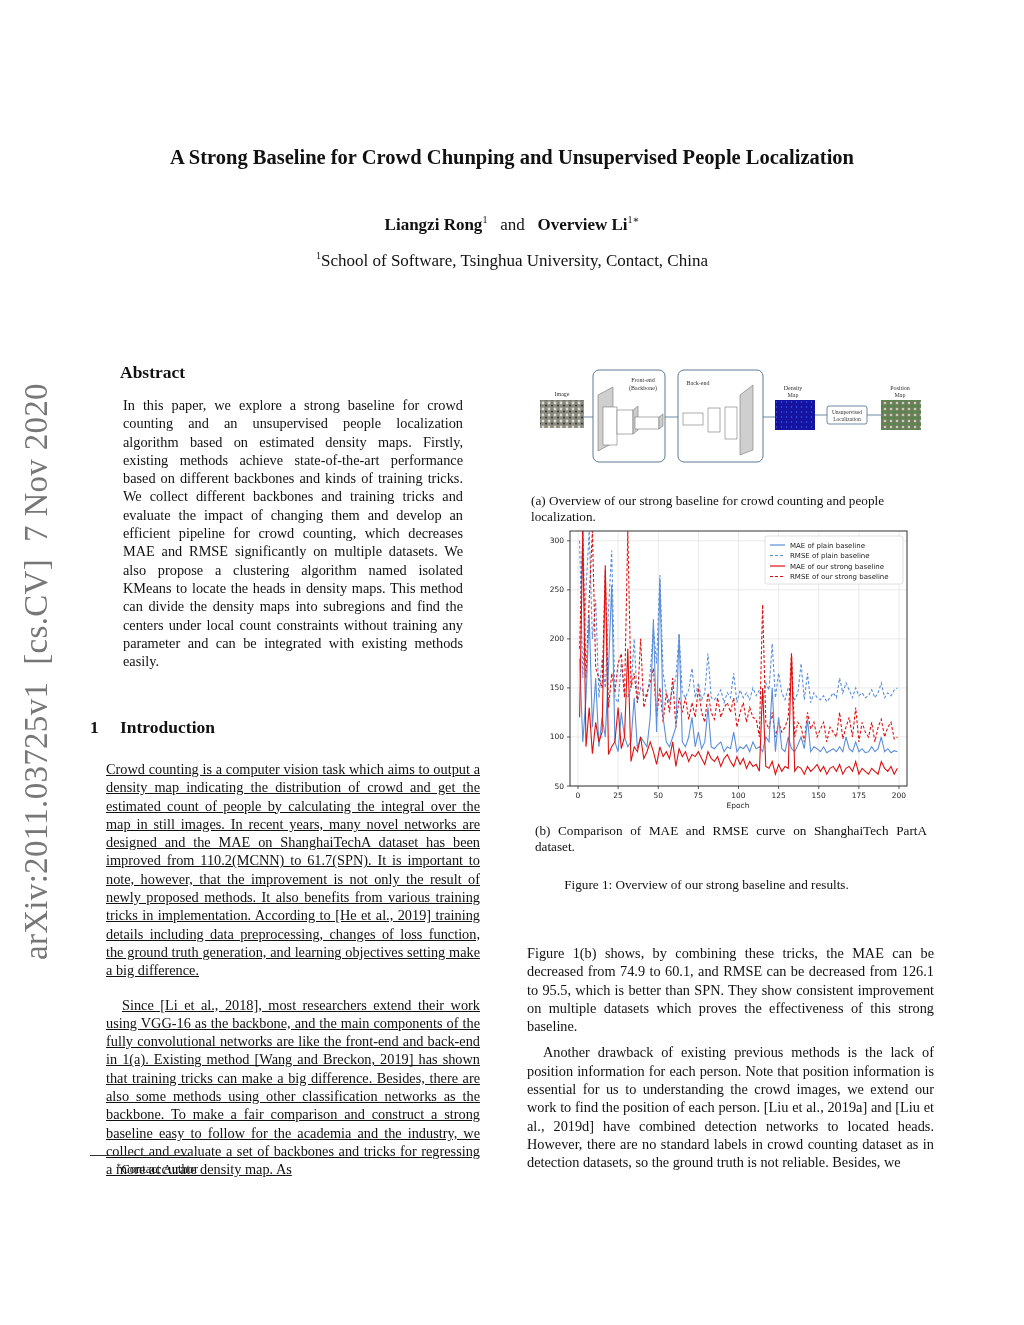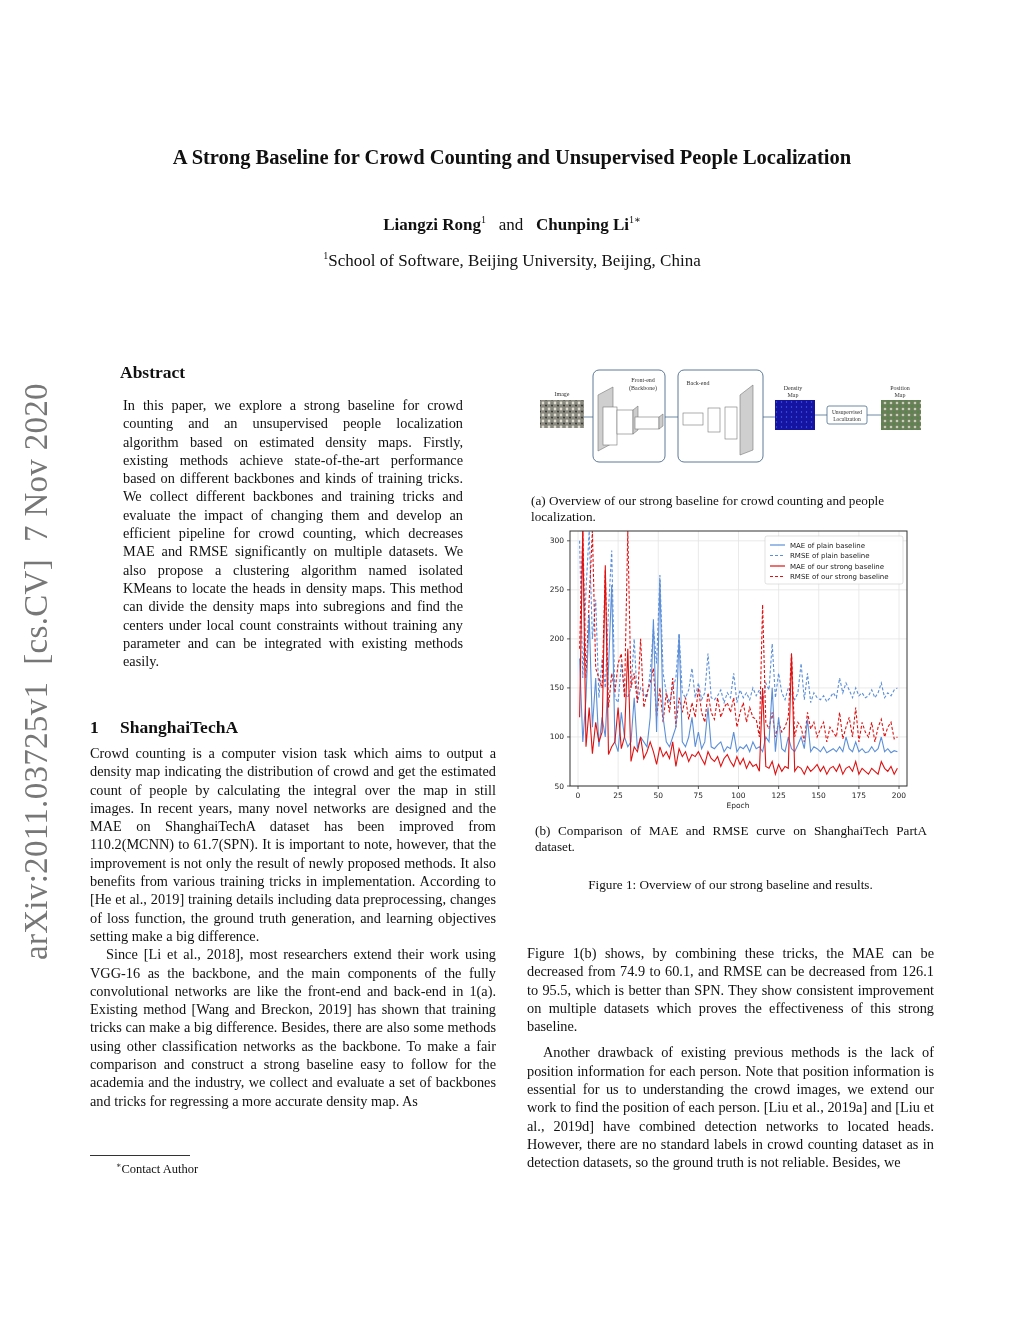--- a/index.html
+++ b/index.html
@@ -13,56 +13,56 @@
   .affil { left:0; width:1024px; top:243px; text-align:center; font-size:17px; line-height:25px; }
   .affil sup { font-size:10px; }
   .arxiv { left:18px; top:960px; transform-origin:0 0; transform:rotate(-90deg);
            font-size:33px; color:#777; white-space:nowrap; letter-spacing:0.3px; width:620px; }
   .abs-head { left:120px; width:345px; top:362px; font-weight:bold; font-size:17.5px; }
   .just { text-align:justify; font-size:14.3px; line-height:18.3px; }
   .abstract { left:123px; width:340px; top:396px; }
   .sec-head { left:90px; top:717px; font-size:17.5px; font-weight:bold; }
   .sec-head .num { display:inline-block; width:30px; }
   .intro { left:90px; width:406px; top:744px; }
-  .intro p { margin:0; }
+  .intro p { margin:16px;text-decoration:underline; }
   .indent { text-indent:16px; }
   .fn-rule { left:90px; top:1155px; width:100px; border-top:1px solid #333; }
   .footnote { left:116px; top:1161px; font-size:12.5px; }
   .footnote sup { font-size:8px; }
   .right-col { left:527px; width:407px; top:936px; }
   .right-col p { margin:8px 0 6px 0; }
   .cap-a { left:531px; width:400px; top:477px; font-size:13.2px; line-height:16px;margin-top:16px; }
   .cap-b { left:535px; width:392px; top:823px; font-size:13.2px; line-height:16px; text-align:justify; }
-  .fig-cap { left:527px; width:407px; top:877px; text-align:center; font-size:13.2px; }
+  .fig-cap { left:503px; width:407px; top:877px; text-align:center; font-size:13.2px; }
   .diagram { left:535px; top:365px; width:390px; height:100px; }
   .chart { left:538px; top:528px; width:380px; height:285px; }
   .chart text { font-family:"DejaVu Sans", sans-serif; }
 </style>
 </head>
 <body>
 
-<div class="abs title">A Strong Baseline for Crowd Counting and Unsupervised People Localization</div>
+<div class="abs title">A Strong Baseline for Crowd Chunping and Unsupervised People Localization</div>
 
 <div class="abs authors">
   <b>Liangzi Rong</b><sup>1</sup>
   &nbsp;&nbsp;<span>and</span>&nbsp;&nbsp;
-  <b>Chunping Li</b><sup>1∗</sup>
+  <b>Overview Li</b><sup>1∗</sup>
 </div>
 
 <div class="abs affil">
-  <div><sup>1</sup><span>School of Software, Beijing University, Beijing, China</span></div>
+  <div><sup>1</sup><span>School of Software, Tsinghua University, Contact, China</span></div>
 </div>
 
 <div class="abs arxiv" style="white-space:pre;">arXiv:2011.03725v1  [cs.CV]  7 Nov 2020</div>
 
 <div class="abs abs-head">Abstract</div>
 <div class="abs abstract just">In this paper, we explore a strong baseline for crowd counting and an unsupervised people localization algorithm based on estimated density maps. Firstly, existing methods achieve state-of-the-art performance based on different backbones and kinds of training tricks. We collect different backbones and training tricks and evaluate the impact of changing them and develop an efficient pipeline for crowd counting, which decreases MAE and RMSE significantly on multiple datasets. We also propose a clustering algorithm named isolated KMeans to locate the heads in density maps. This method can divide the density maps into subregions and find the centers under local count constraints without training any parameter and can be integrated with existing methods easily.</div>
 
 <div class="abs sec-head">
-  <span class="num">1</span><span>ShanghaiTechA</span>
+  <span class="num">1</span><span>Introduction</span>
 </div>
 
 <div class="abs intro just">
   <p>Crowd counting is a computer vision task which aims to output a density map indicating the distribution of crowd and get the estimated count of people by calculating the integral over the map in still images. In recent years, many novel networks are designed and the MAE on ShanghaiTechA dataset has been improved from 110.2(MCNN) to 61.7(SPN). It is important to note, however, that the improvement is not only the result of newly proposed methods. It also benefits from various training tricks in implementation. According to [He et al., 2019] training details including data preprocessing, changes of loss function, the ground truth generation, and learning objectives setting make a big difference.</p>
   <p class="indent">Since [Li et al., 2018], most researchers extend their work using VGG-16 as the backbone, and the main components of the fully convolutional networks are like the front-end and back-end in 1(a). Existing method [Wang and Breckon, 2019] has shown that training tricks can make a big difference. Besides, there are also some methods using other classification networks as the backbone. To make a fair comparison and construct a strong baseline easy to follow for the academia and the industry, we collect and evaluate a set of backbones and tricks for regressing a more accurate density map. As</p>
 </div>
 
 <div class="abs fn-rule"></div>
 <div class="abs footnote">
   <sup>∗</sup><span>Contact Author</span>

